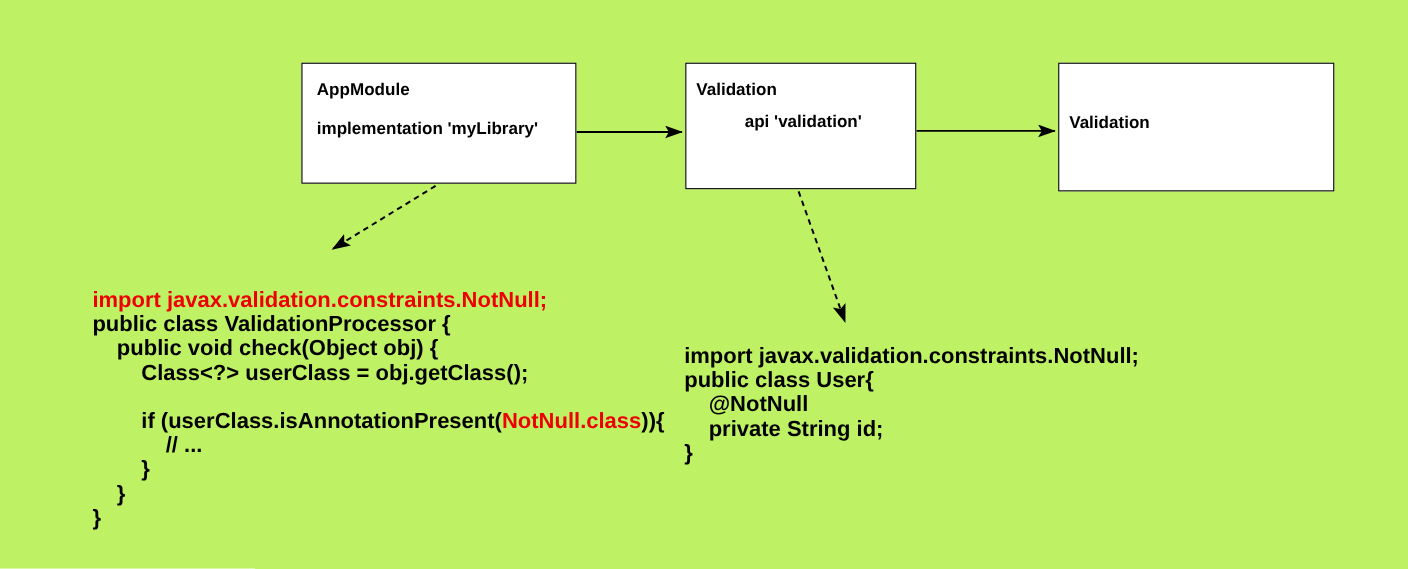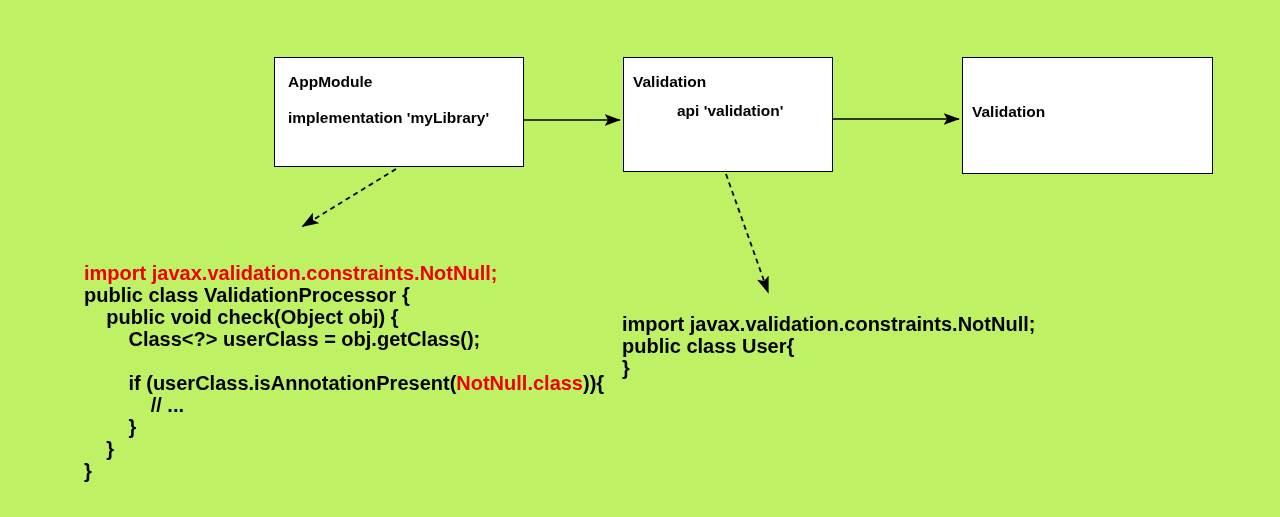--- a/index.html
+++ b/index.html
@@ -105,15 +105,15 @@
 
   <div class="module-box" id="box-mylibrary"></div>
   <div class="module-title" id="title-mylibrary">Validation</div>
   <div class="module-dep" id="dep-mylibrary">api 'validation'</div>
 
   <div class="module-box" id="box-validation"></div>
   <div class="module-title" id="title-validation">Validation</div>
 
   <div class="code-block" id="code-left"><div class="code-line"><span style="color: rgb(239, 0, 0);">import javax.validation.constraints.NotNull;</span></div><div class="code-line"><span>public class ValidationProcessor {</span></div><div class="code-line"><span>    public void check(Object obj) {</span></div><div class="code-line"><span>        Class&lt;?&gt; userClass = obj.getClass();</span></div><div class="code-line">&nbsp;</div><div class="code-line"><span>        if (userClass.isAnnotationPresent(</span><span style="color: rgb(239, 0, 0);">NotNull.class</span><span>)){</span></div><div class="code-line"><span>            // ...</span></div><div class="code-line"><span>        }</span></div><div class="code-line"><span>    }</span></div><div class="code-line"><span>}</span></div></div>
 
-  <div class="code-block" id="code-right"><div class="code-line"><span>import javax.validation.constraints.NotNull;</span></div><div class="code-line"><span>public class User{</span></div><div class="code-line"><span>}</span></div></div>
+  <div class="code-block" id="code-right"><div class="code-line"><span>import javax.validation.constraints.NotNull;</span></div><div class="code-line"><span>public class User{</span></div><div class="code-line"><span>    @NotNull</span></div><div class="code-line"><span>    private String id;</span></div><div class="code-line"><span>}</span></div></div>
 
 </div>
 
 </body></html>

